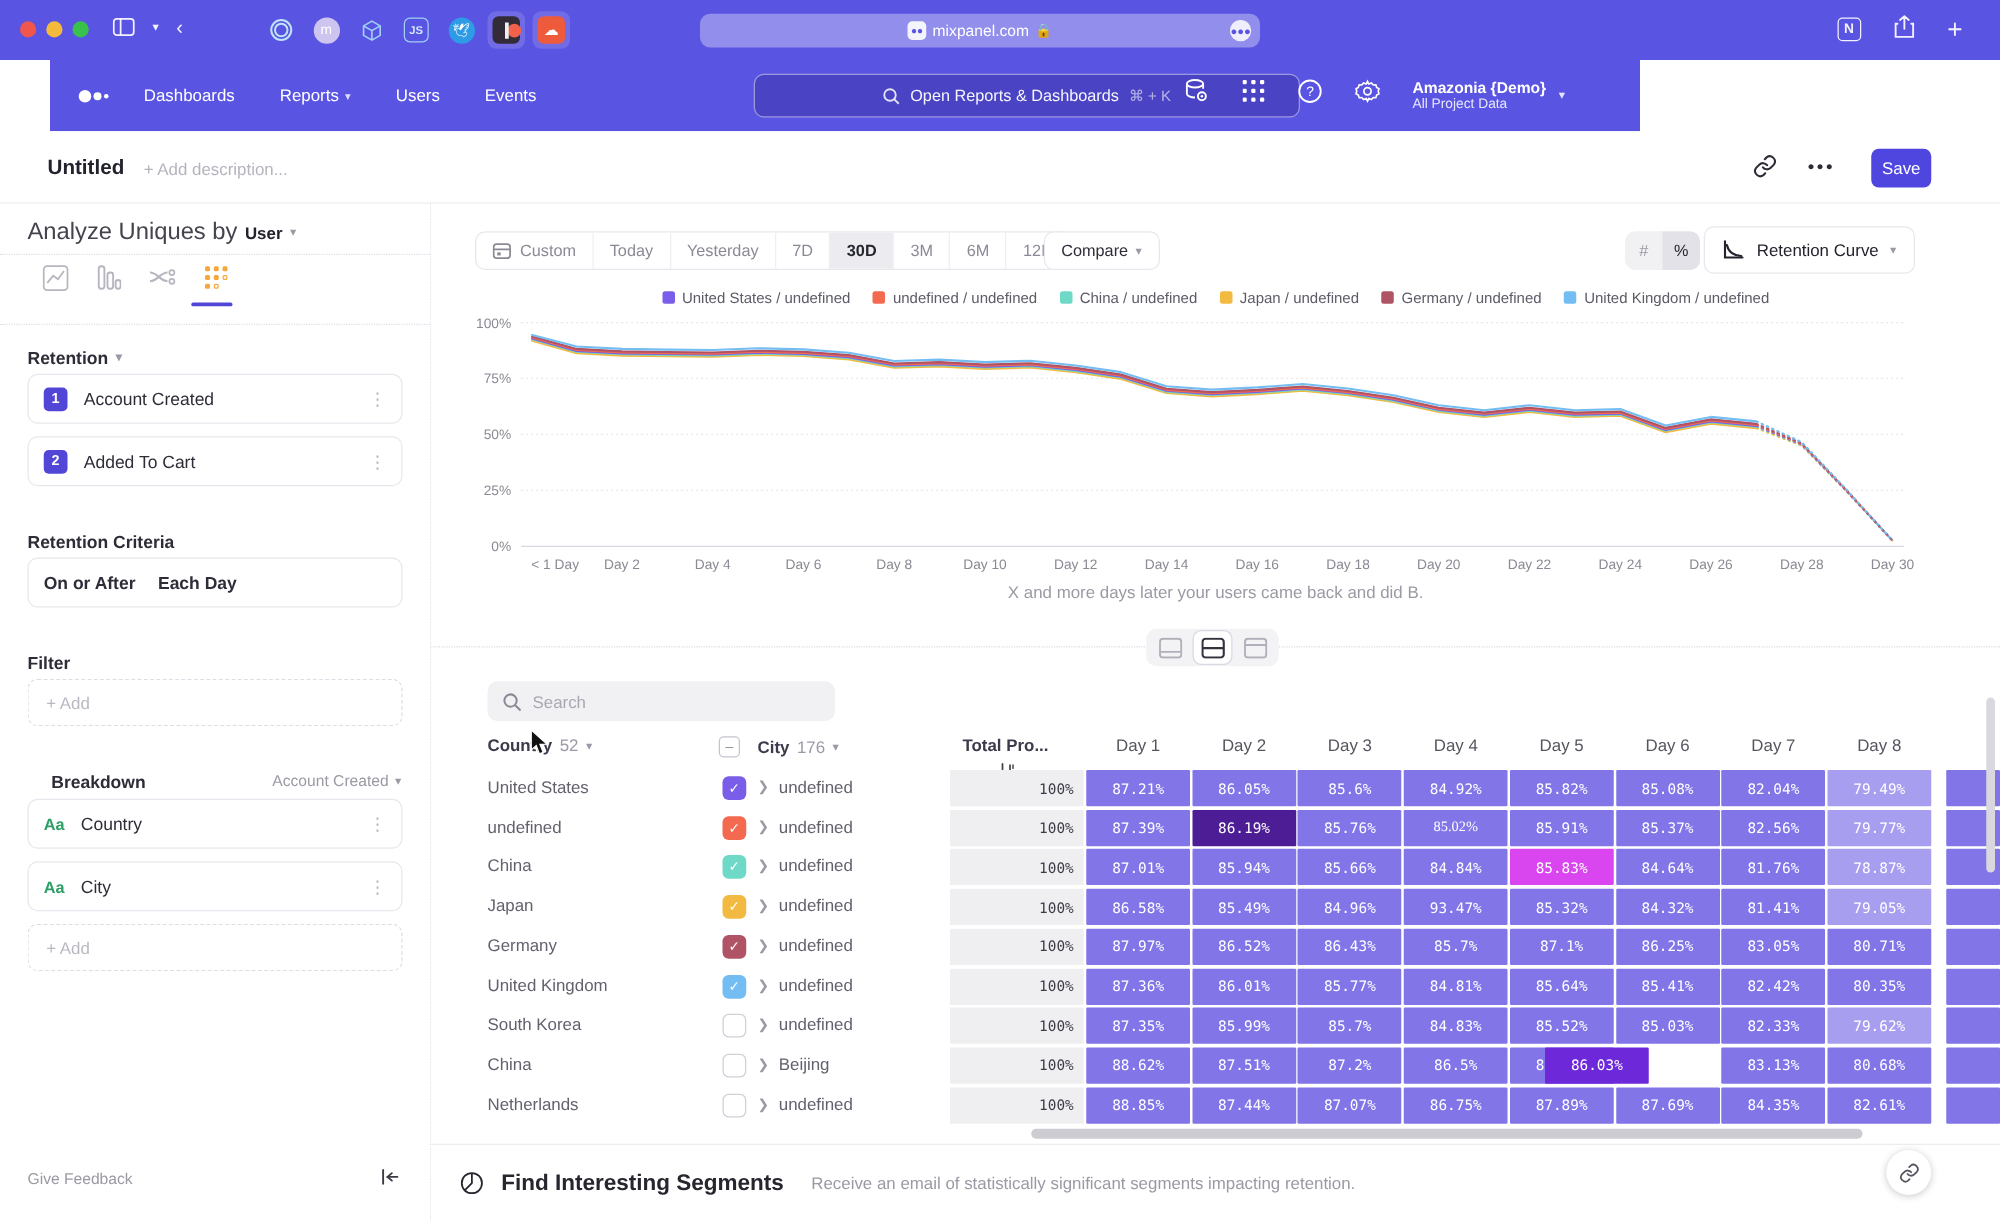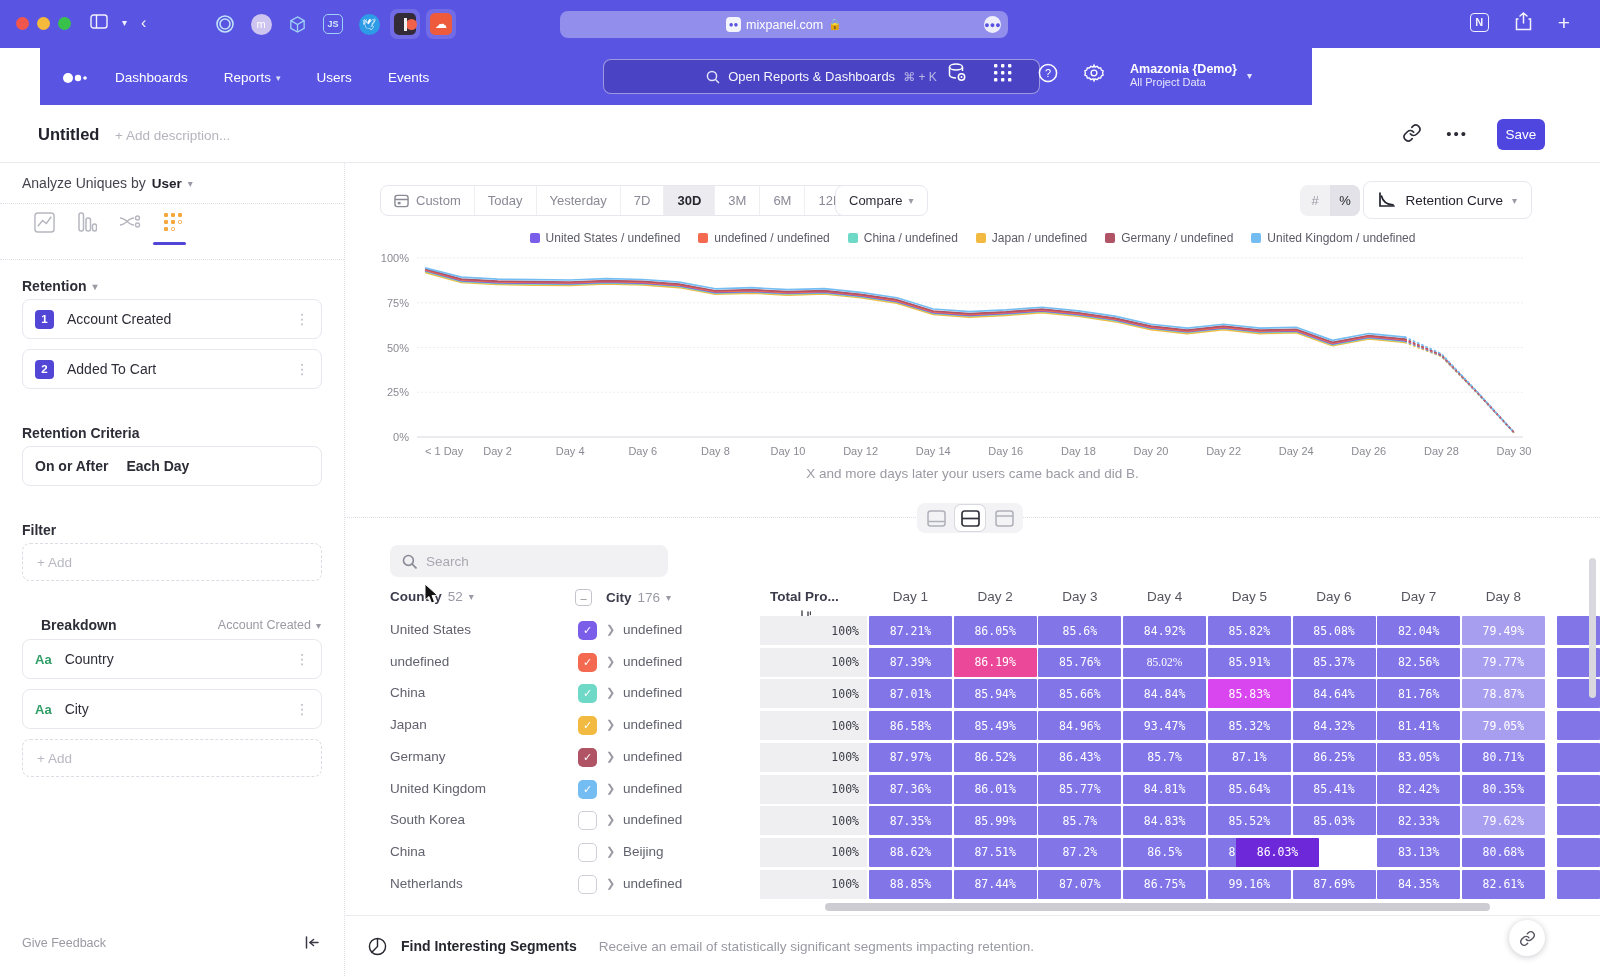--- a/index.html
+++ b/index.html
@@ -112,21 +112,21 @@
   .cell { position:absolute; top:1px; width:83px; height:29px; display:flex; align-items:center; justify-content:center;
     font-family:"DejaVu Sans Mono", monospace; font-size:11.5px; color:#fff; border-radius:1px; }
 
   
   #h-scroll { position:absolute; left:480px; top:740px; width:665px; height:8px; border-radius:4px; background:#ccccd2; }
   #v-scroll { position:absolute; right:4px; top:395px; width:7px; height:140px; border-radius:4px; background:#d8d8de; }
 
   
   #segments-bar { position:absolute; left:0; bottom:0; width:1255px; height:61px; background:#fff; border-top:1px solid #ebebf0;
     display:flex; align-items:center; padding-left:23px; gap:14px; }
-  #segments-title { font-size:14px; color:#26262f; font-weight:bold; }
+  #segments-title { font-size:18px; color:#26262f; font-weight:bold; }
   #segments-desc { font-size:13.5px; color:#9a9aa4; margin-left:8px; }
   #fab { position:absolute; right:55px; bottom:20px; width:36px; height:36px; border-radius:50%; background:#fff;
     box-shadow:0 1px 6px rgba(40,40,60,.25); display:flex; align-items:center; justify-content:center; color:#55555f; }
   #give-feedback { position:absolute; left:22px; bottom:26px; font-size:12.5px; color:#9a9aa4; }
   #collapse-btn { position:absolute; right:25px; bottom:24px; color:#3a3a46; font-size:15px; }
   #cursor { position:absolute; left:424px; top:583px; z-index:50; }
 </style>
 </head>
 <body>
 
@@ -255,21 +255,21 @@
     <svg width="20" height="20" viewBox="0 0 24 24" fill="none" stroke="#2d2d38" stroke-width="2" stroke-linecap="round">
         <path d="M10 13a5 5 0 0 0 7.5.5l3-3a5 5 0 0 0-7-7l-1.7 1.7"></path>
         <path d="M14 11a5 5 0 0 0-7.5-.5l-3 3a5 5 0 0 0 7 7l1.7-1.7"></path>
       </svg></span>
   <span class="abs" style="right:132px; top:20px; color:#2d2d38; font-size:15px; letter-spacing:2px;">•••</span>
   <button id="save-btn">Save</button>
 </div>
 
 <div id="sidebar">
   <div class="sb-row" style="top:12px; display:flex; align-items:center; gap:6px;">
-    <span style="font-size:14px; color:#44444e;text-align:right;">Analyze Uniques by</span>
+    <span style="font-size:19px; color:#44444e;text-align:right;">Analyze Uniques by</span>
     <span style="font-size:13.5px; color:#23232e; font-weight:bold;">User</span>
     <span class="caret">▾</span>
   </div>
   <div class="abs" style="left:0; right:0; top:40px; border-top:1px dotted #e0e0e8;"></div>
 
   <div class="abs" style="left:30px; top:48px; display:flex; gap:15px; align-items:center;">
     <span class="icon-tab">
         <svg width="21" height="21" viewBox="0 0 22 22">
           <rect x="1" y="1" width="20" height="20" rx="3" fill="none" stroke="#b6b6c0" stroke-width="1.5"></rect>
           <path d="M4 15 L9 9 L13 12 L18 5" fill="none" stroke="#b6b6c0" stroke-width="1.5"></path>
@@ -537,21 +537,21 @@
         <span class="cell" style="left: 1116.9px; background: rgb(168, 158, 240);">79.49%</span>
         <span class="cell" style="left: 1212px; width: 43px; background: rgb(129, 117, 232);"></span>
       </div>
       <div class="t-row" style="top: 31.7px;">
         <span class="country">undefined</span>
         <span class="chk" style="background: rgb(244, 106, 80);">✓</span>
         <span class="expand">❯</span>
         <span class="city">undefined</span>
         <span class="total-bar">100%</span>
         <span class="cell" style="left: 524px; background: rgb(129, 117, 232);">87.39%</span>
-        <span class="cell" style="left: 608.7px; background: #ec4899;">86.19%</span>
+        <span class="cell" style="left: 608.7px; background: #4c1d95;">86.19%</span>
         <span class="cell" style="left: 693.4px; background: rgb(129, 117, 232);">85.76%</span>
         <span class="cell" style="left: 778.1px; background: rgb(129, 117, 232); font-family: Liberation Serif, serif;">85.02%</span>
         <span class="cell" style="left: 862.8px; background: rgb(129, 117, 232);">85.91%</span>
         <span class="cell" style="left: 947.5px; background: rgb(129, 117, 232);">85.37%</span>
         <span class="cell" style="left: 1032.2px; background: rgb(129, 117, 232);">82.56%</span>
         <span class="cell" style="left: 1116.9px; background: rgb(168, 158, 240);">79.77%</span>
         <span class="cell" style="left: 1212px; width: 43px; background: rgb(129, 117, 232);"></span>
       </div>
       <div class="t-row" style="top: 63.4px;">
         <span class="country">China</span>
@@ -652,21 +652,21 @@
       <div class="t-row" style="top: 253.6px;">
         <span class="country">Netherlands</span>
         <span class="chk off"></span>
         <span class="expand">❯</span>
         <span class="city">undefined</span>
         <span class="total-bar">100%</span>
         <span class="cell" style="left: 524px; background: rgb(129, 117, 232);">88.85%</span>
         <span class="cell" style="left: 608.7px; background: rgb(129, 117, 232);">87.44%</span>
         <span class="cell" style="left: 693.4px; background: rgb(129, 117, 232);">87.07%</span>
         <span class="cell" style="left: 778.1px; background: rgb(129, 117, 232);">86.75%</span>
-        <span class="cell" style="left: 862.8px; background: rgb(129, 117, 232);">99.16%</span>
+        <span class="cell" style="left: 862.8px; background: rgb(129, 117, 232);">87.89%</span>
         <span class="cell" style="left: 947.5px; background: rgb(129, 117, 232);">87.69%</span>
         <span class="cell" style="left: 1032.2px; background: rgb(129, 117, 232);">84.35%</span>
         <span class="cell" style="left: 1116.9px; background: rgb(129, 117, 232);">82.61%</span>
         <span class="cell" style="left: 1212px; width: 43px; background: rgb(129, 117, 232);"></span>
       </div>
     </div>
 
   <div id="h-scroll"></div>
   <div id="v-scroll"></div>
 

